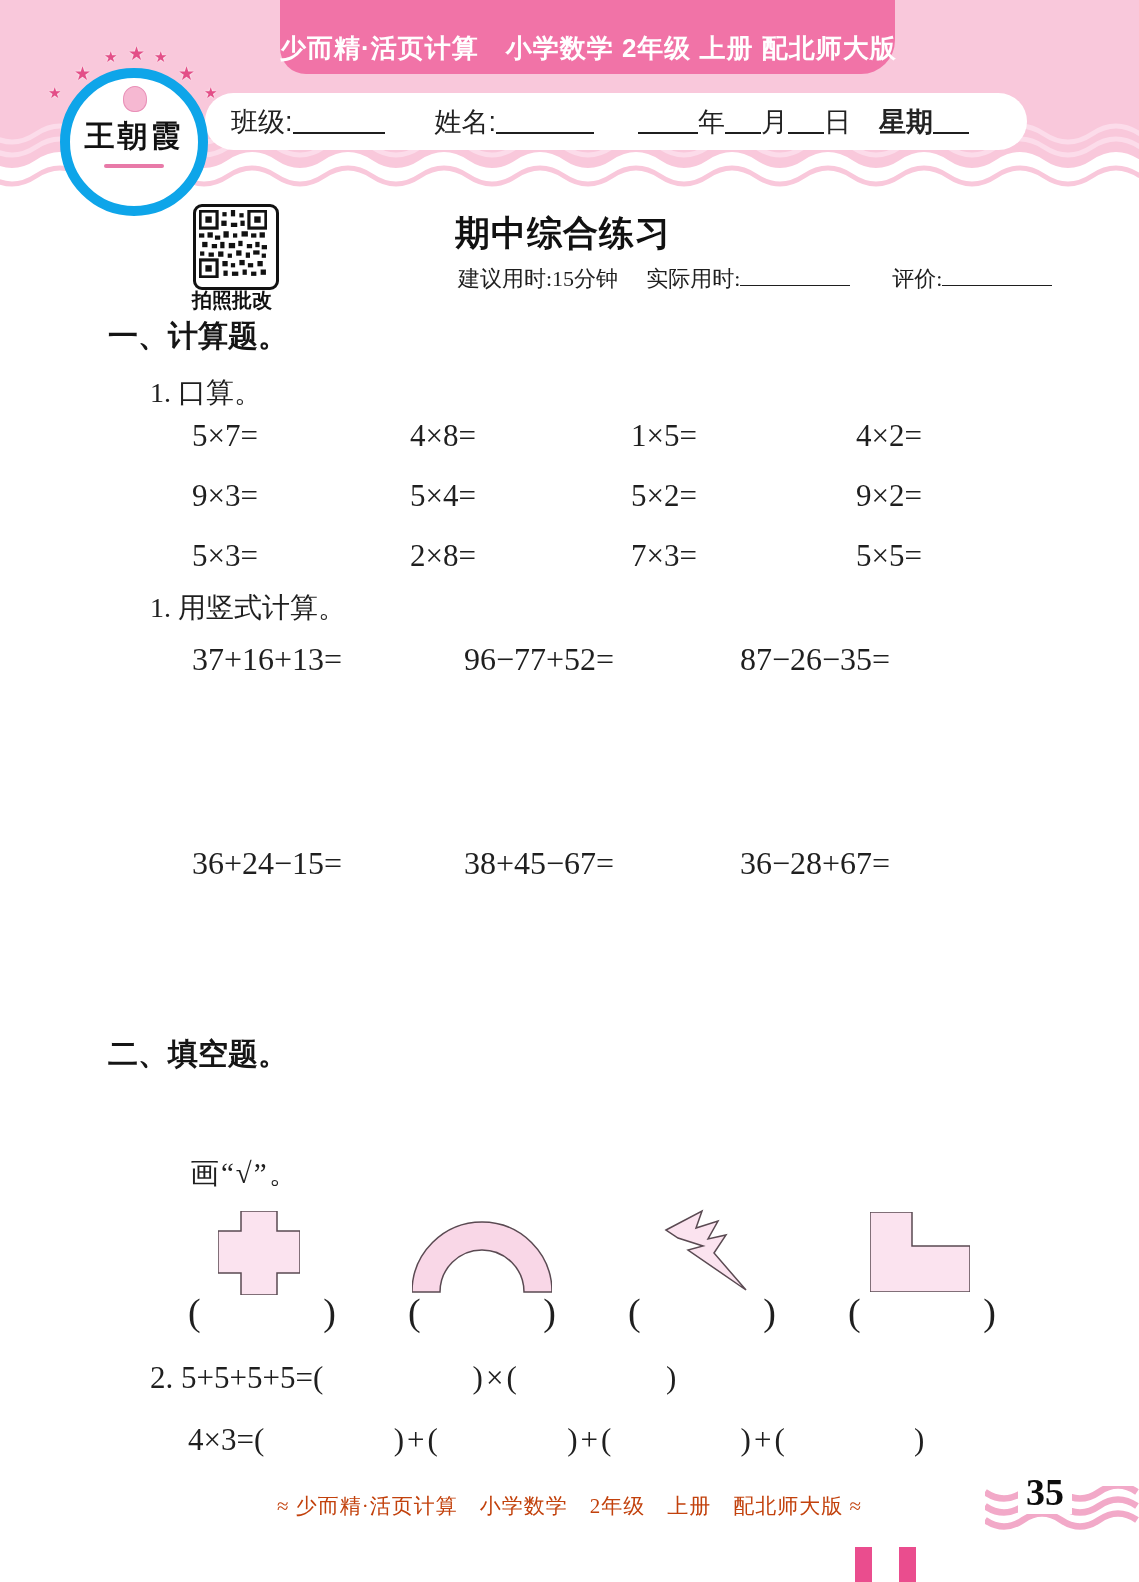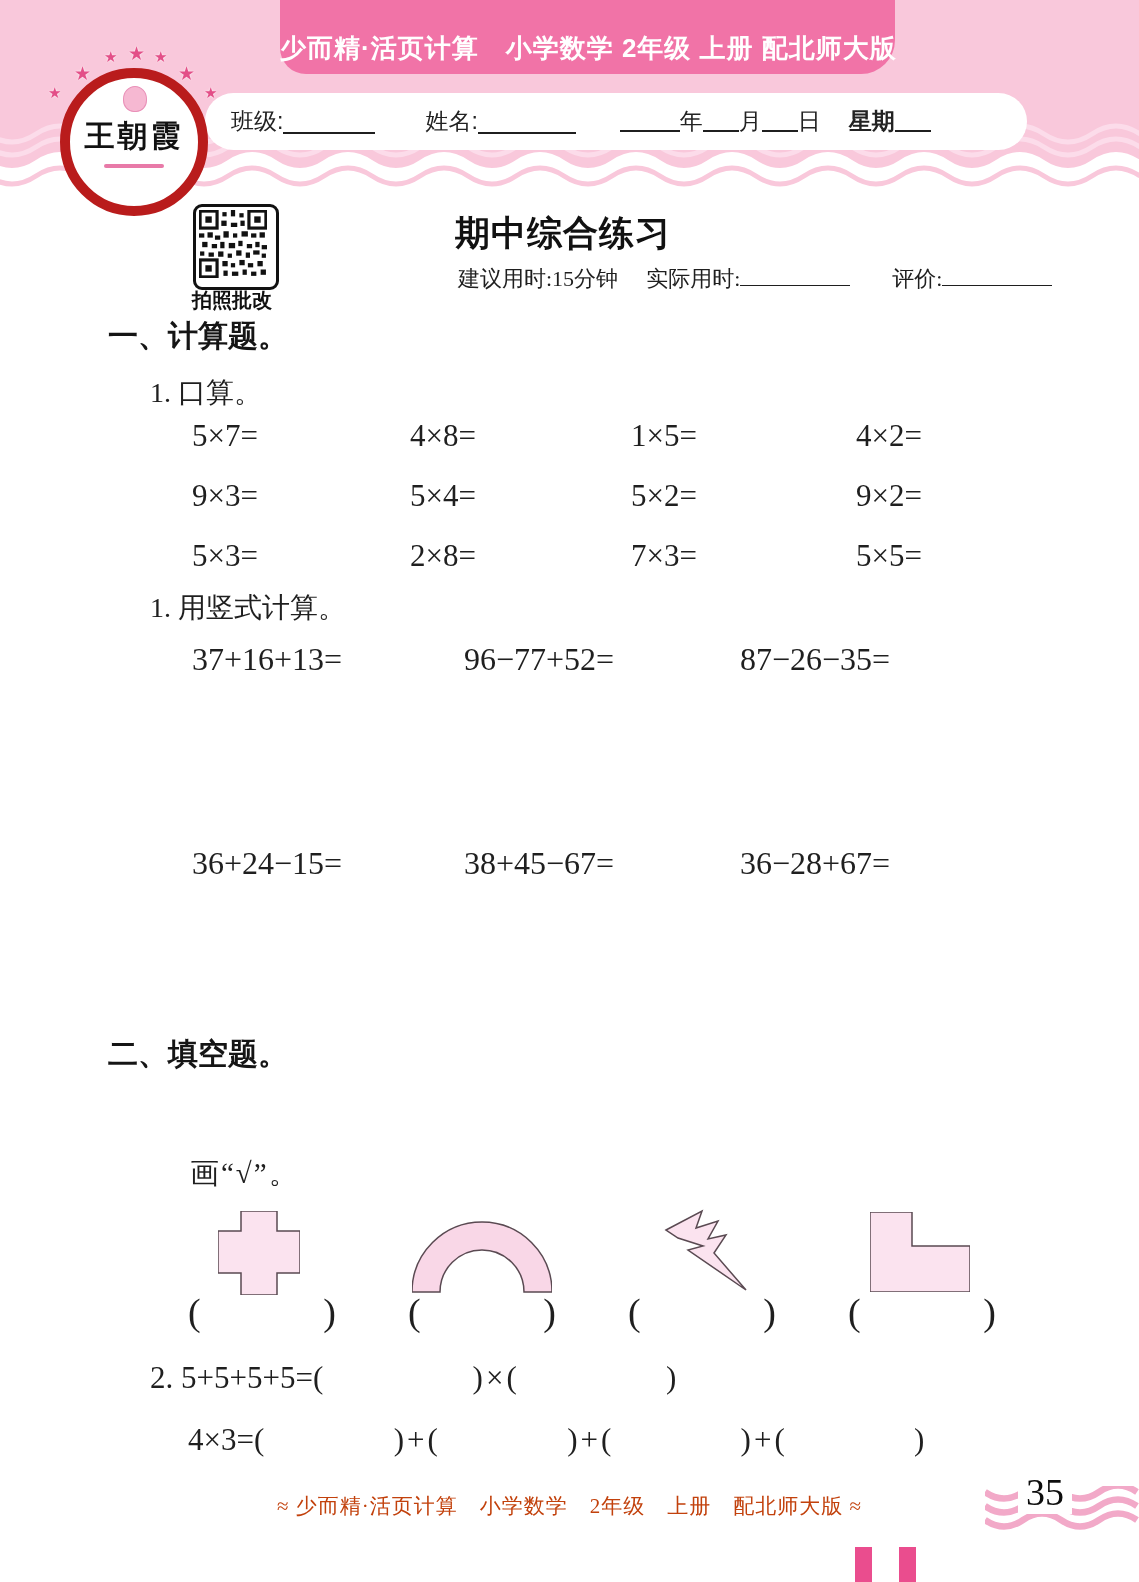--- a/index.html
+++ b/index.html
@@ -8,28 +8,28 @@
 
   
   .header-svg{position:absolute;left:0;top:0;}
   .banner{position:absolute;left:280px;top:0;width:615px;height:74px;background:#f173a7;
           border-radius:0 0 34px 26px;z-index:3;}
   .banner-text{position:absolute;left:0;right:0;bottom:8px;text-align:center;color:#ffffff;
           font-family:"Liberation Sans",sans-serif;font-weight:bold;font-size:26px;letter-spacing:1px;white-space:nowrap;}
   .logo{position:absolute;left:38px;top:40px;width:190px;height:190px;z-index:4;}
   .logo-star{position:absolute;color:#e34f88;text-shadow:0 0 2px #fff;}
   .logo-circle{position:absolute;left:22px;top:28px;width:128px;height:128px;background:#fff;
-          border:10px solid #b91c1c;border-radius:50%;box-shadow:0 0 0 3px #fff inset;text-align:center;}
+          border:10px solid #0ea5e9;border-radius:50%;box-shadow:0 0 0 3px #fff inset;text-align:center;}
   .logo-face{position:absolute;left:53px;top:8px;width:22px;height:24px;background:#f6b8d2;
           border-radius:50% 50% 45% 45%;border:1px solid #e990b8;}
   .logo-name{position:absolute;left:0;right:0;top:38px;font-weight:bold;font-size:30px;letter-spacing:3px;color:#111;}
   .logo-sub{position:absolute;left:34px;top:86px;width:60px;height:4px;background:#e87aa8;border-radius:2px;}
   .form-bar{position:absolute;left:205px;top:93px;width:822px;height:57px;background:#ffffff;border-radius:29px;
           z-index:3;display:flex;align-items:center;padding:0 26px;box-sizing:border-box;
-          font-family:"Liberation Sans",sans-serif;font-size:23px;color:#222;white-space:nowrap;}
+          font-family:"Liberation Sans",sans-serif;font-size:27px;color:#222;white-space:nowrap;}
   .bl{display:inline-block;border-bottom:2px solid #1f1f1f;height:22px;vertical-align:-3px;}
   .g2{margin-left:50px;} .g3{margin-left:44px;} .g4{margin-left:28px;font-weight:bold;}
 
   
   .qr-box{position:absolute;left:193px;top:204px;width:74px;height:74px;border:3px solid #111;border-radius:9px;
           padding:3px;background:#fff;z-index:2;}
   .qr-label{position:absolute;left:180px;top:287px;width:104px;text-align:center;
           font-family:"Liberation Sans",sans-serif;font-weight:bold;font-size:20px;color:#111;}
   .exam-title{position:absolute;left:455px;top:210px;font-family:"Liberation Sans",sans-serif;
           font-weight:bold;font-size:35px;letter-spacing:1px;color:#111;}
@@ -50,21 +50,21 @@
   .pgrow{position:absolute;width:148px;display:flex;justify-content:space-between;font-size:38px;}
   .eqline{position:absolute;font-size:31px;display:flex;align-items:baseline;white-space:nowrap;}
   .eqline .pg{width:170px;font-size:31px;}
   .eqline.l2 .pg{width:150px;}
   .plus-sep{padding:0 3px;}
 
   
   .footer-line{position:absolute;left:0;right:0;top:1492px;text-align:center;font-size:21px;color:#c2410c;letter-spacing:1px;}
   .page-waves{position:absolute;left:985px;top:1486px;}
   .page-num{position:absolute;left:1018px;top:1470px;background:#ffffff;padding:0 8px;
-          font-weight:normal;font-size:38px;color:#0d0d0d;z-index:2;}
+          font-weight:bold;font-size:38px;color:#0d0d0d;z-index:2;}
   .bar{position:absolute;top:1547px;width:17px;height:35px;background:#ea4d8e;}
   .bar.b1{left:855px;} .bar.b2{left:899px;}
 </style>
 </head>
 <body>
 
 <div class="page">
 
   <svg class="header-svg" width="1139" height="200" viewBox="0 0 1139 200">
     <rect x="0" y="0" width="1139" height="172" fill="#f9c8db"></rect>

